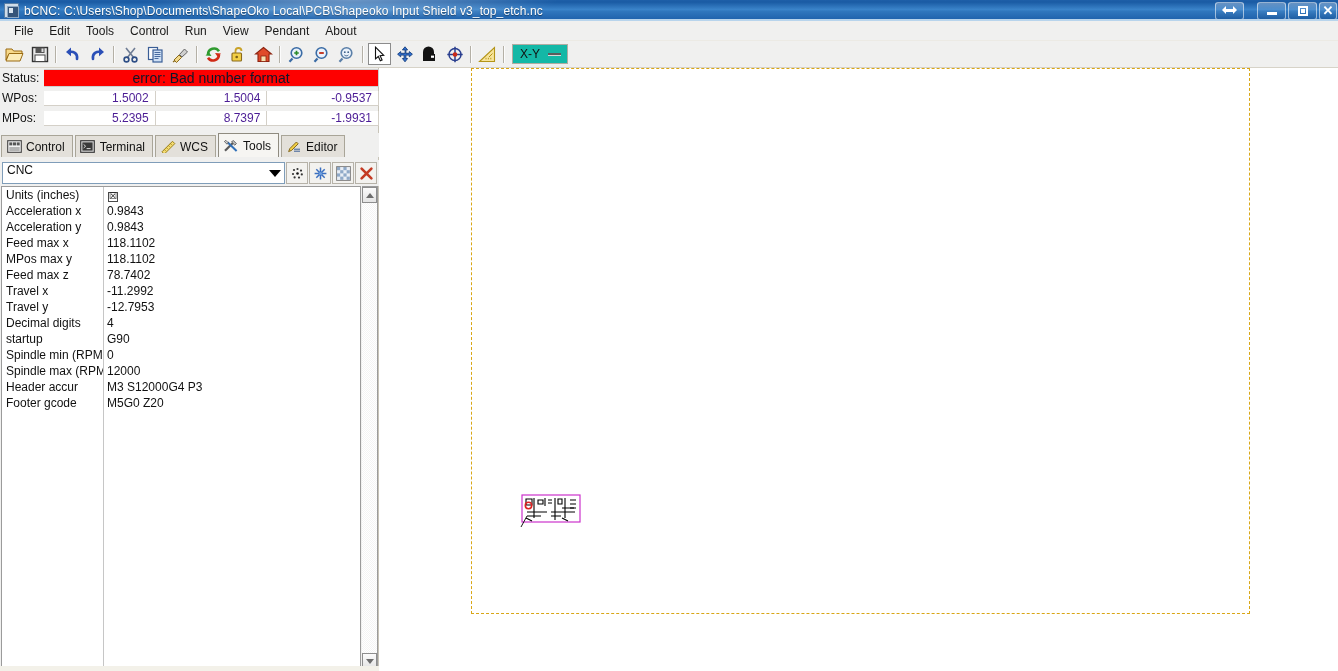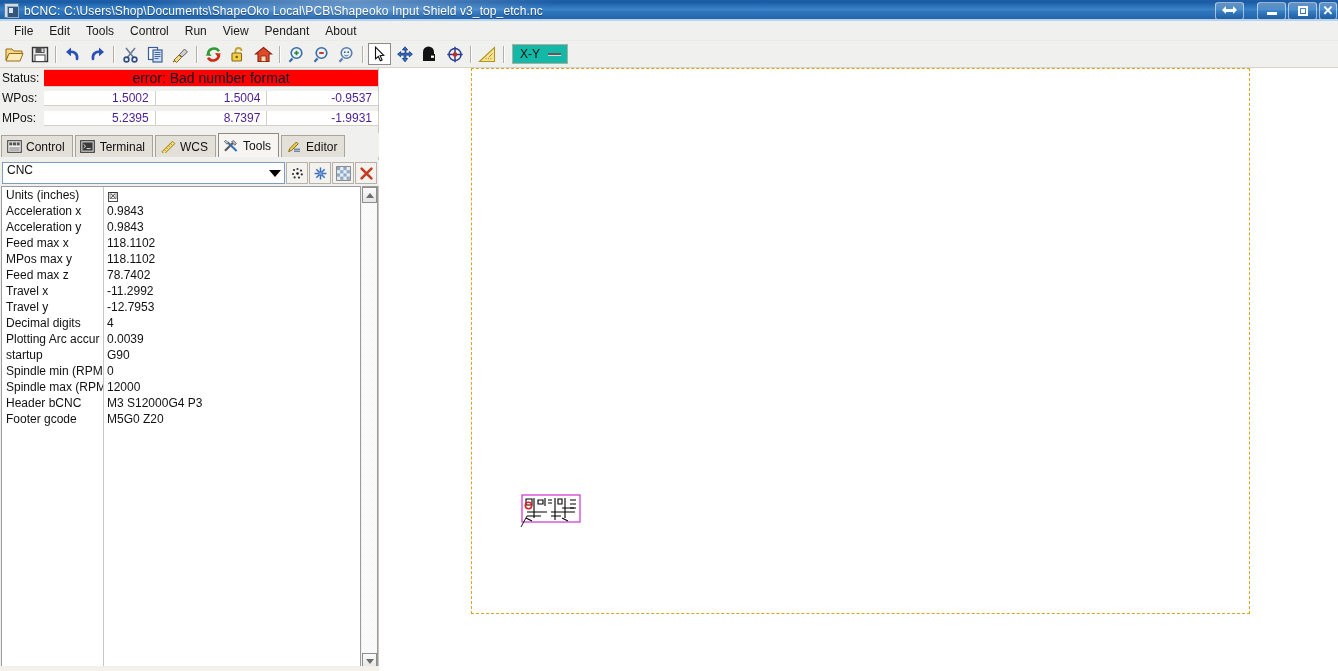--- a/index.html
+++ b/index.html
@@ -582,37 +582,33 @@
     </div>
     <div class="prow">
       <span class="pname">Travel y</span>
       <span class="pval">-12.7953</span>
     </div>
     <div class="prow">
       <span class="pname">Decimal digits</span>
       <span class="pval">4</span>
     </div>
     <div class="prow">
-      <span class="pname">Plotting Arc accur</span>
-      <span class="pval">0.0039</span>
-    </div>
-    <div class="prow">
       <span class="pname">startup</span>
       <span class="pval">G90</span>
     </div>
     <div class="prow">
       <span class="pname">Spindle min (RPM</span>
       <span class="pval">0</span>
     </div>
     <div class="prow">
       <span class="pname">Spindle max (RPM</span>
       <span class="pval">12000</span>
     </div>
     <div class="prow">
-      <span class="pname">Header bCNC</span>
+      <span class="pname">Header accur</span>
       <span class="pval">M3 S12000G4 P3</span>
     </div>
     <div class="prow">
       <span class="pname">Footer gcode</span>
       <span class="pval">M5G0 Z20</span>
     </div>
   </div>
 
   <div id="vscroll">
     <div class="sbtn up">

